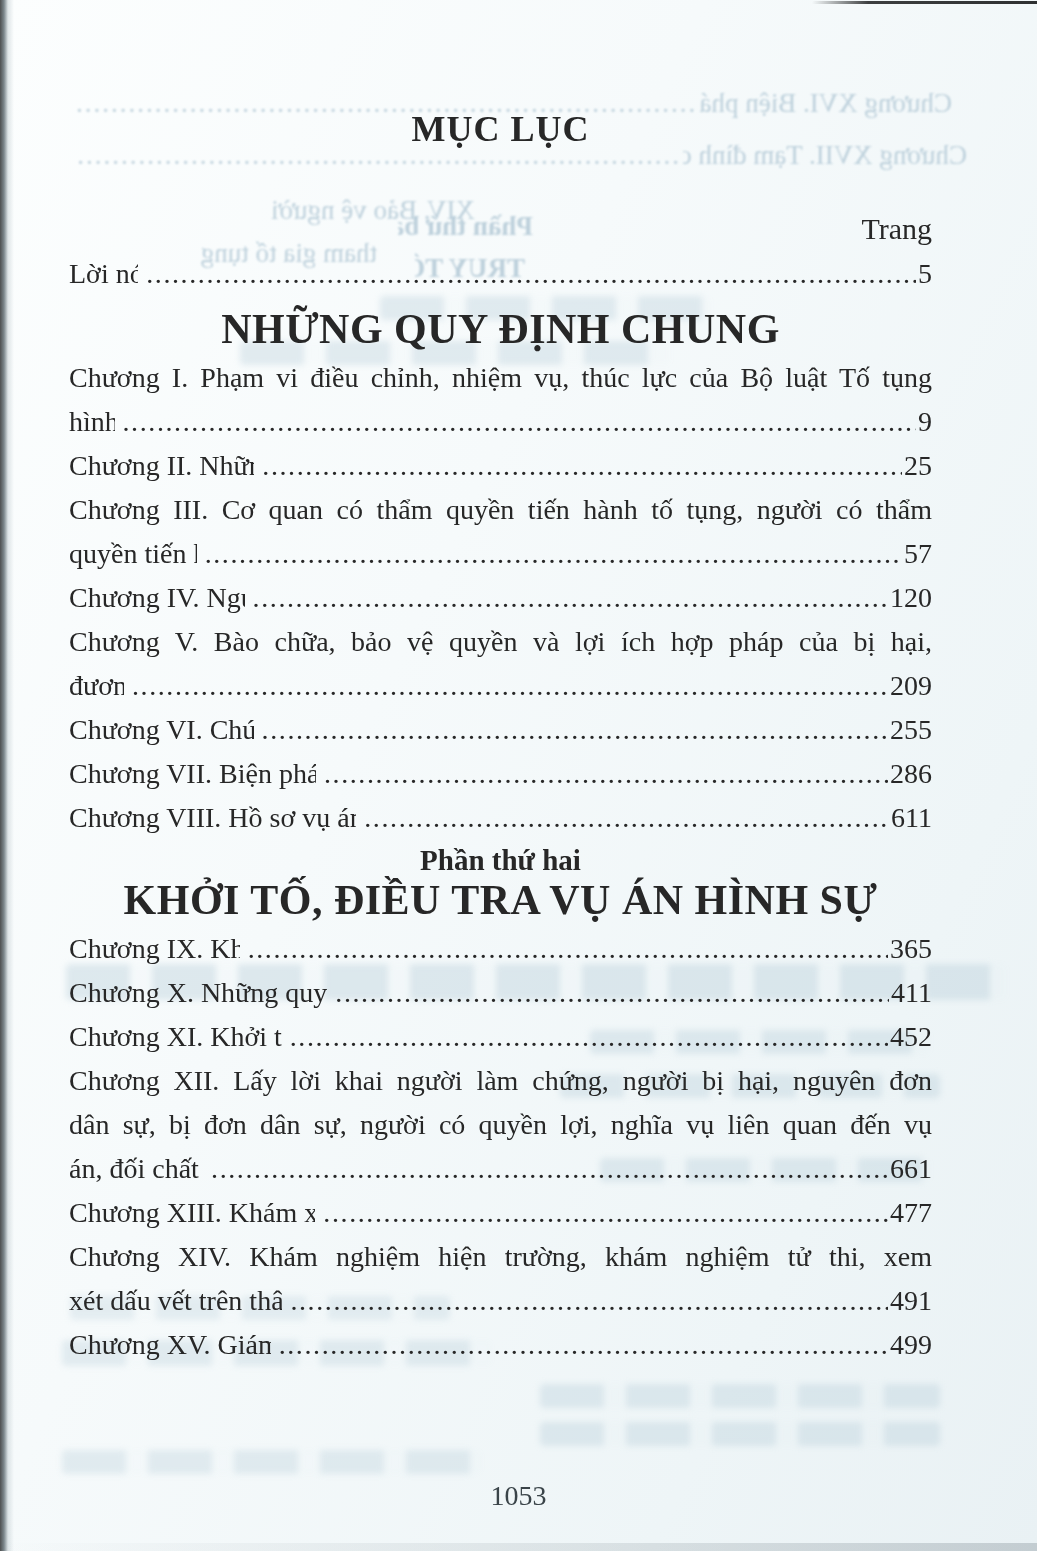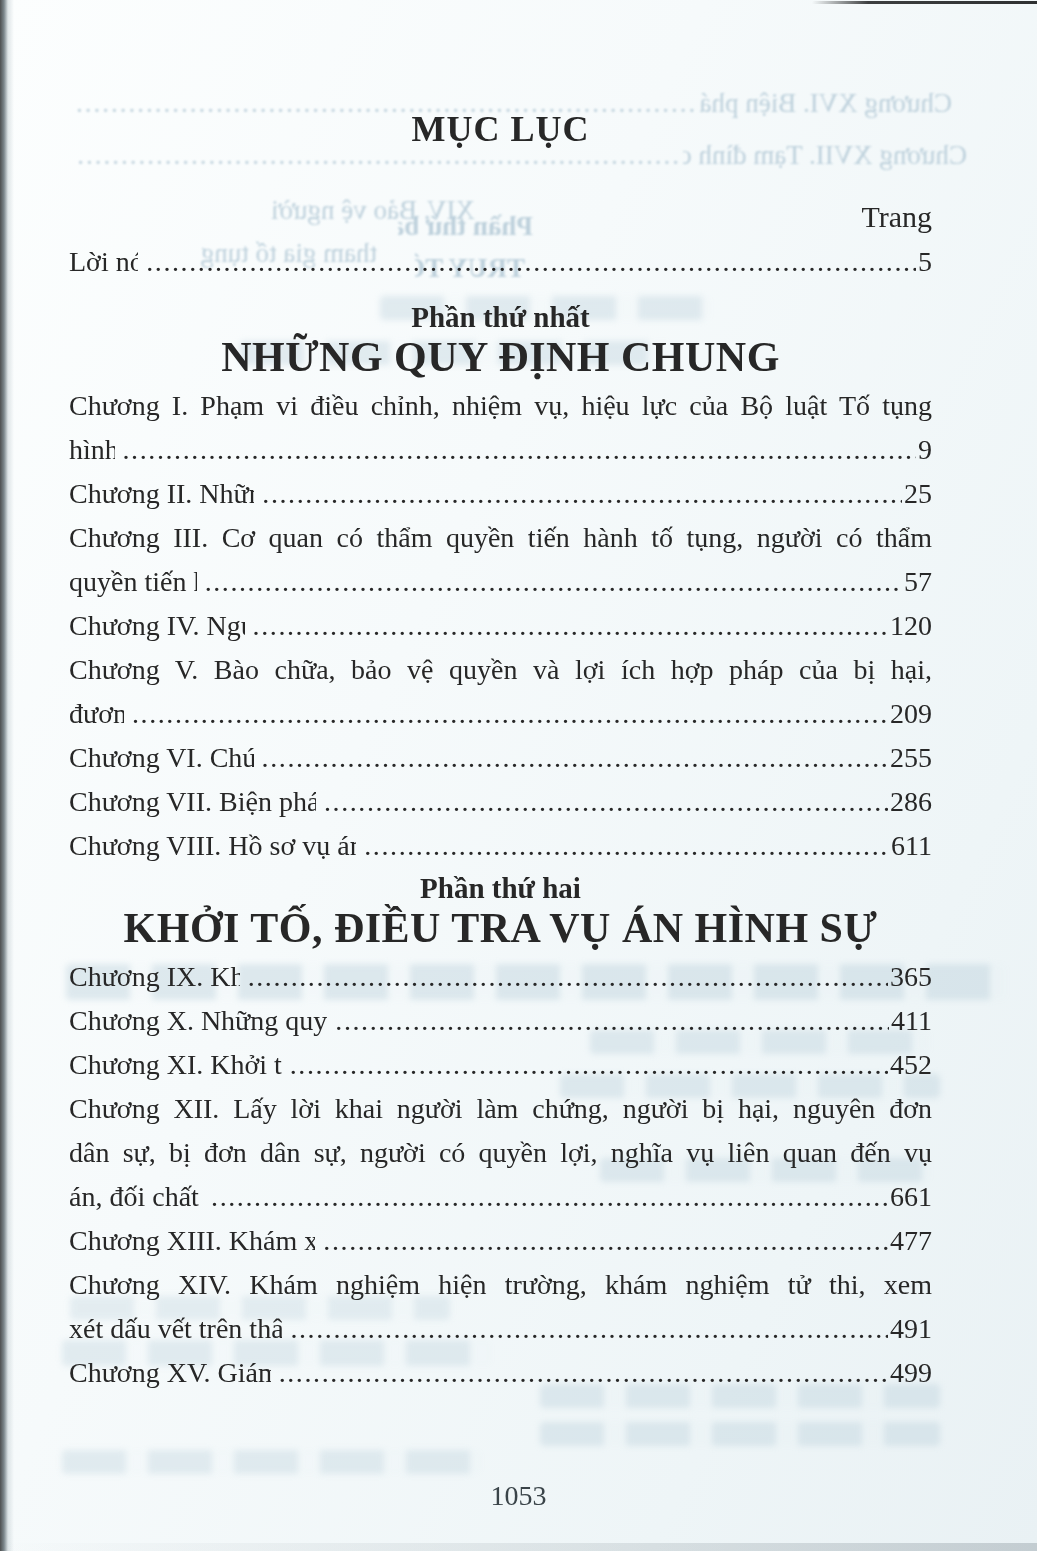--- a/index.html
+++ b/index.html
@@ -22,21 +22,21 @@
   .ghost-row{display:flex;align-items:baseline;}
   .ghost-row .gtxt{flex:0 1 auto;min-width:0;overflow:hidden;}
   .ghost-row .gdots{flex:1 1 auto;overflow:hidden;margin:0 4px;letter-spacing:2px;}
   .ghost-row .gdots::after{content:"....................................................................................................................................................";}
   .streak{position:absolute;filter:blur(3px);opacity:.5;border-radius:4px;
     background:repeating-linear-gradient(90deg,rgba(175,200,213,.65) 0 64px,rgba(175,200,213,.05) 64px 86px);}
   
   .content{position:absolute;left:69px;top:0;width:863px;padding-top:110px;
     font-size:28px;line-height:44px;}
   .doc-title{text-align:center;font-size:36px;line-height:38px;font-weight:bold;letter-spacing:1px;}
-  .trang{margin-top:46px;text-align:right;font-size:30px;line-height:46px;}
+  .trang{margin-top:58px;text-align:right;font-size:30px;line-height:46px;}
   .front{line-height:44px;}
   .part-head{text-align:center;font-weight:bold;}
   .part-head.p1{margin-top:13px;}
   .part-head.p2{}
   .part-label{font-size:29px;line-height:40px;}
   .part-title{font-size:42px;line-height:40px;letter-spacing:.5px;}
   .entries{margin-top:7px;}
   .line-mid{text-align:justify;text-align-last:justify;}
   .line-last{display:flex;align-items:baseline;white-space:nowrap;}
   .line-last .txt{flex:0 1 auto;min-width:0;overflow:hidden;}
@@ -84,28 +84,27 @@
 
     <div class="front">
       <div class="line-last">
         <span class="txt">Lời nói đầu</span>
         <span class="dots"></span>
         <span class="pg">5</span>
       </div>
     </div>
 
     <div class="part-head p1">
-      <div class="part-label">Phần thứ nhất</div>
       <div class="part-title">NHỮNG QUY ĐỊNH CHUNG</div>
     </div>
 
     <div class="entries">
 
       <div class="entry">
-        <div class="line-mid">Chương I. Phạm vi điều chỉnh, nhiệm vụ, hiệu lực của Bộ luật Tố tụng</div>
+        <div class="line-mid">Chương I. Phạm vi điều chỉnh, nhiệm vụ, thúc lực của Bộ luật Tố tụng</div>
         <div class="line-last">
           <span class="txt">hình sự</span>
           <span class="dots"></span>
           <span class="pg">9</span>
         </div>
       </div>
 
       <div class="entry">
         <div class="line-last">
           <span class="txt">Chương II. Những nguyên tắc cơ bản</span>

